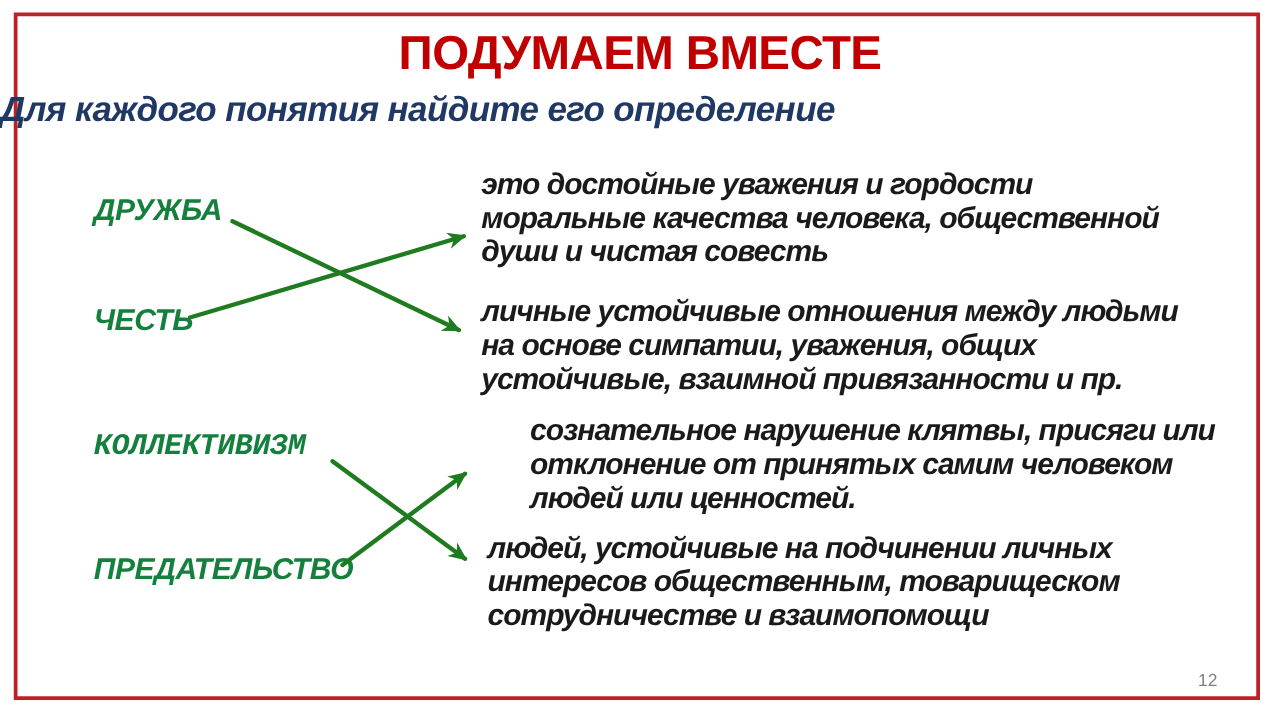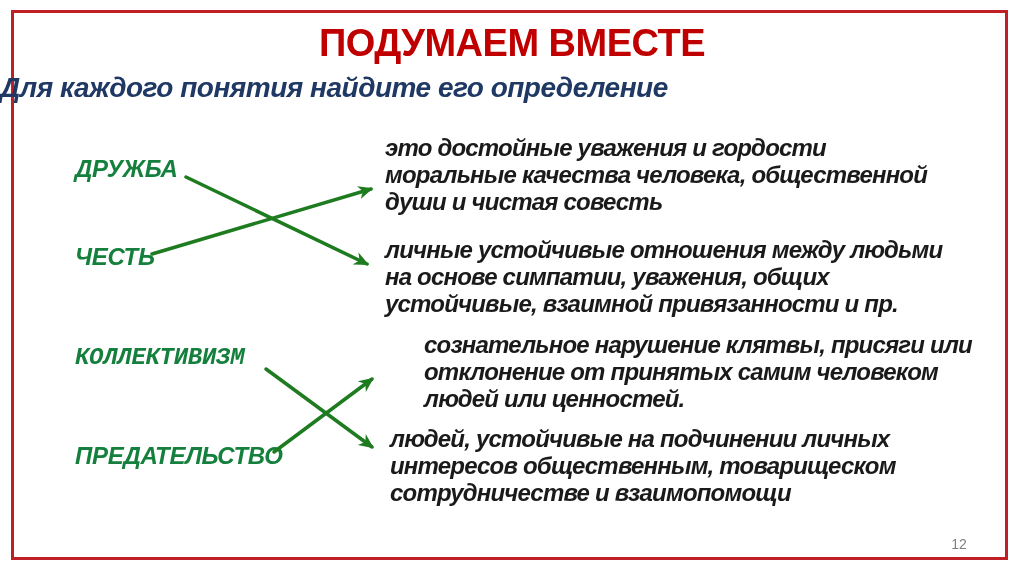--- a/index.html
+++ b/index.html
@@ -68,21 +68,21 @@
     pointer-events: none;
   }
   .arrows line {
     stroke: #1e7b1f;
     stroke-width: 3.5;
     stroke-linecap: round;
   }
   .page-number {
     position: absolute;
     top: 536px; left: 944px; width: 30px;
-    text-align: center;
+    text-align: right;
     font-size: 14px;
     color: #808080;
   }
 </style>
 </head>
 <body>
 
 <div class="slide">
 
   <div class="frame"></div>

